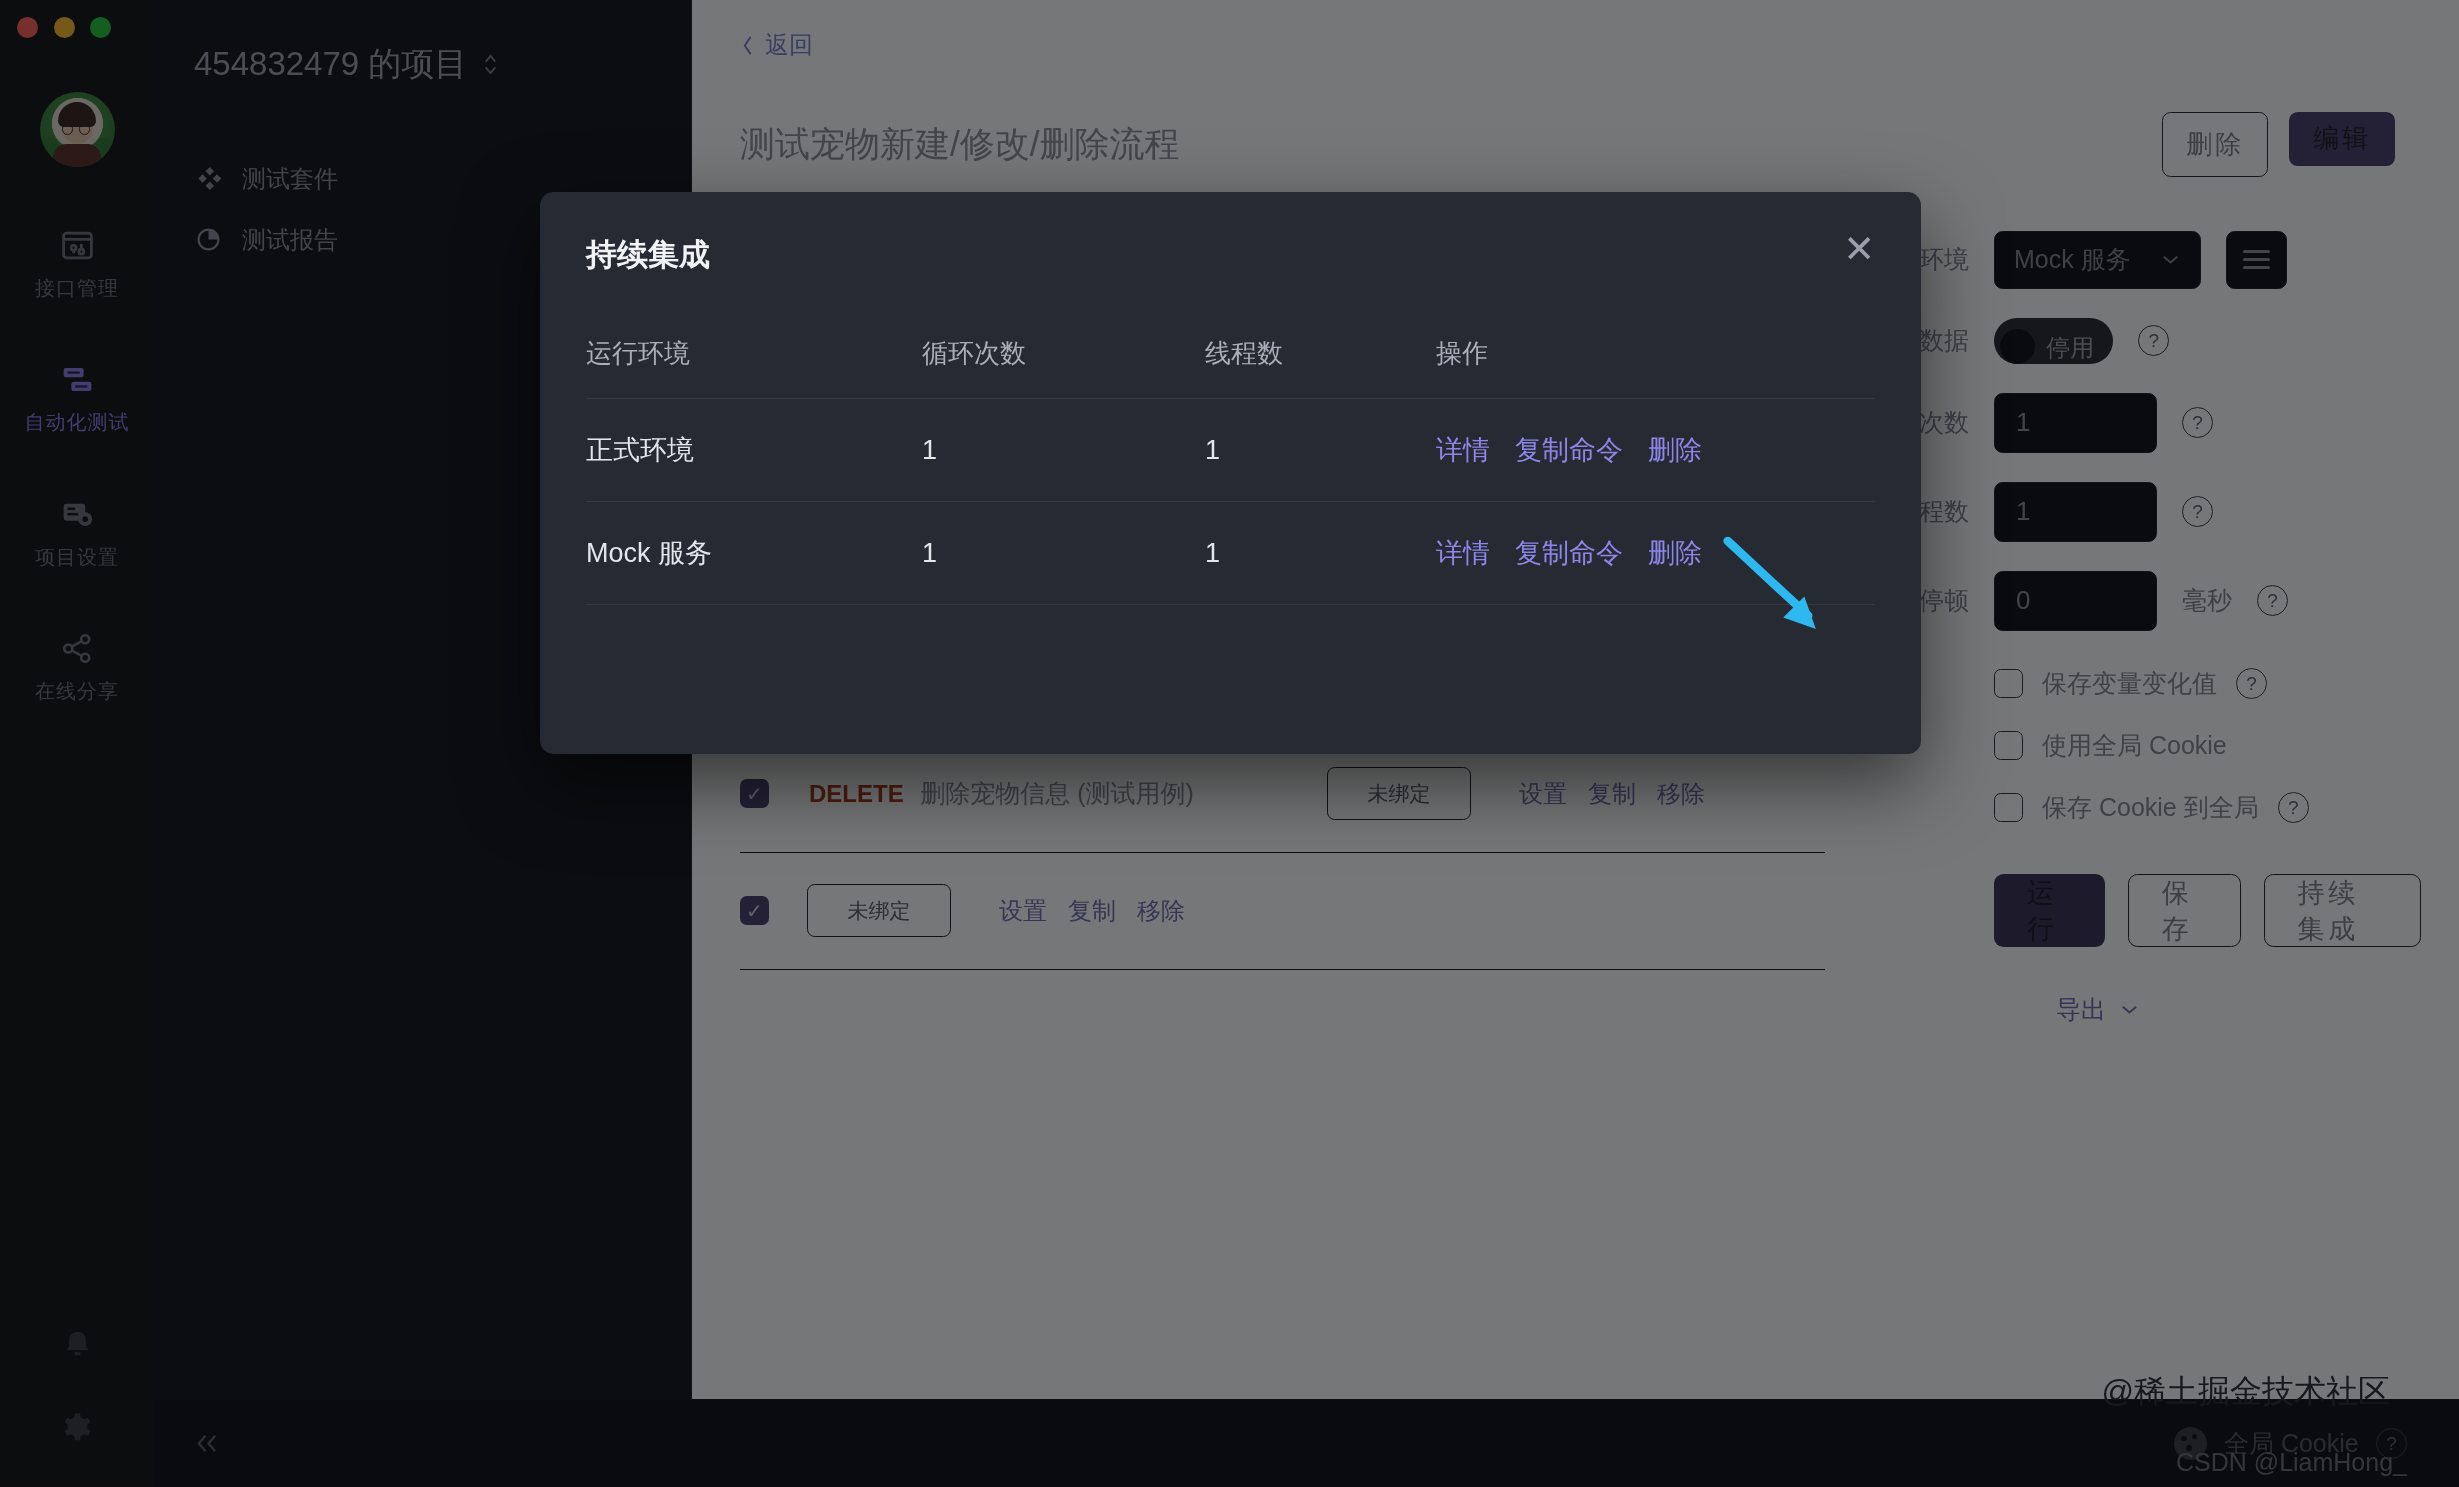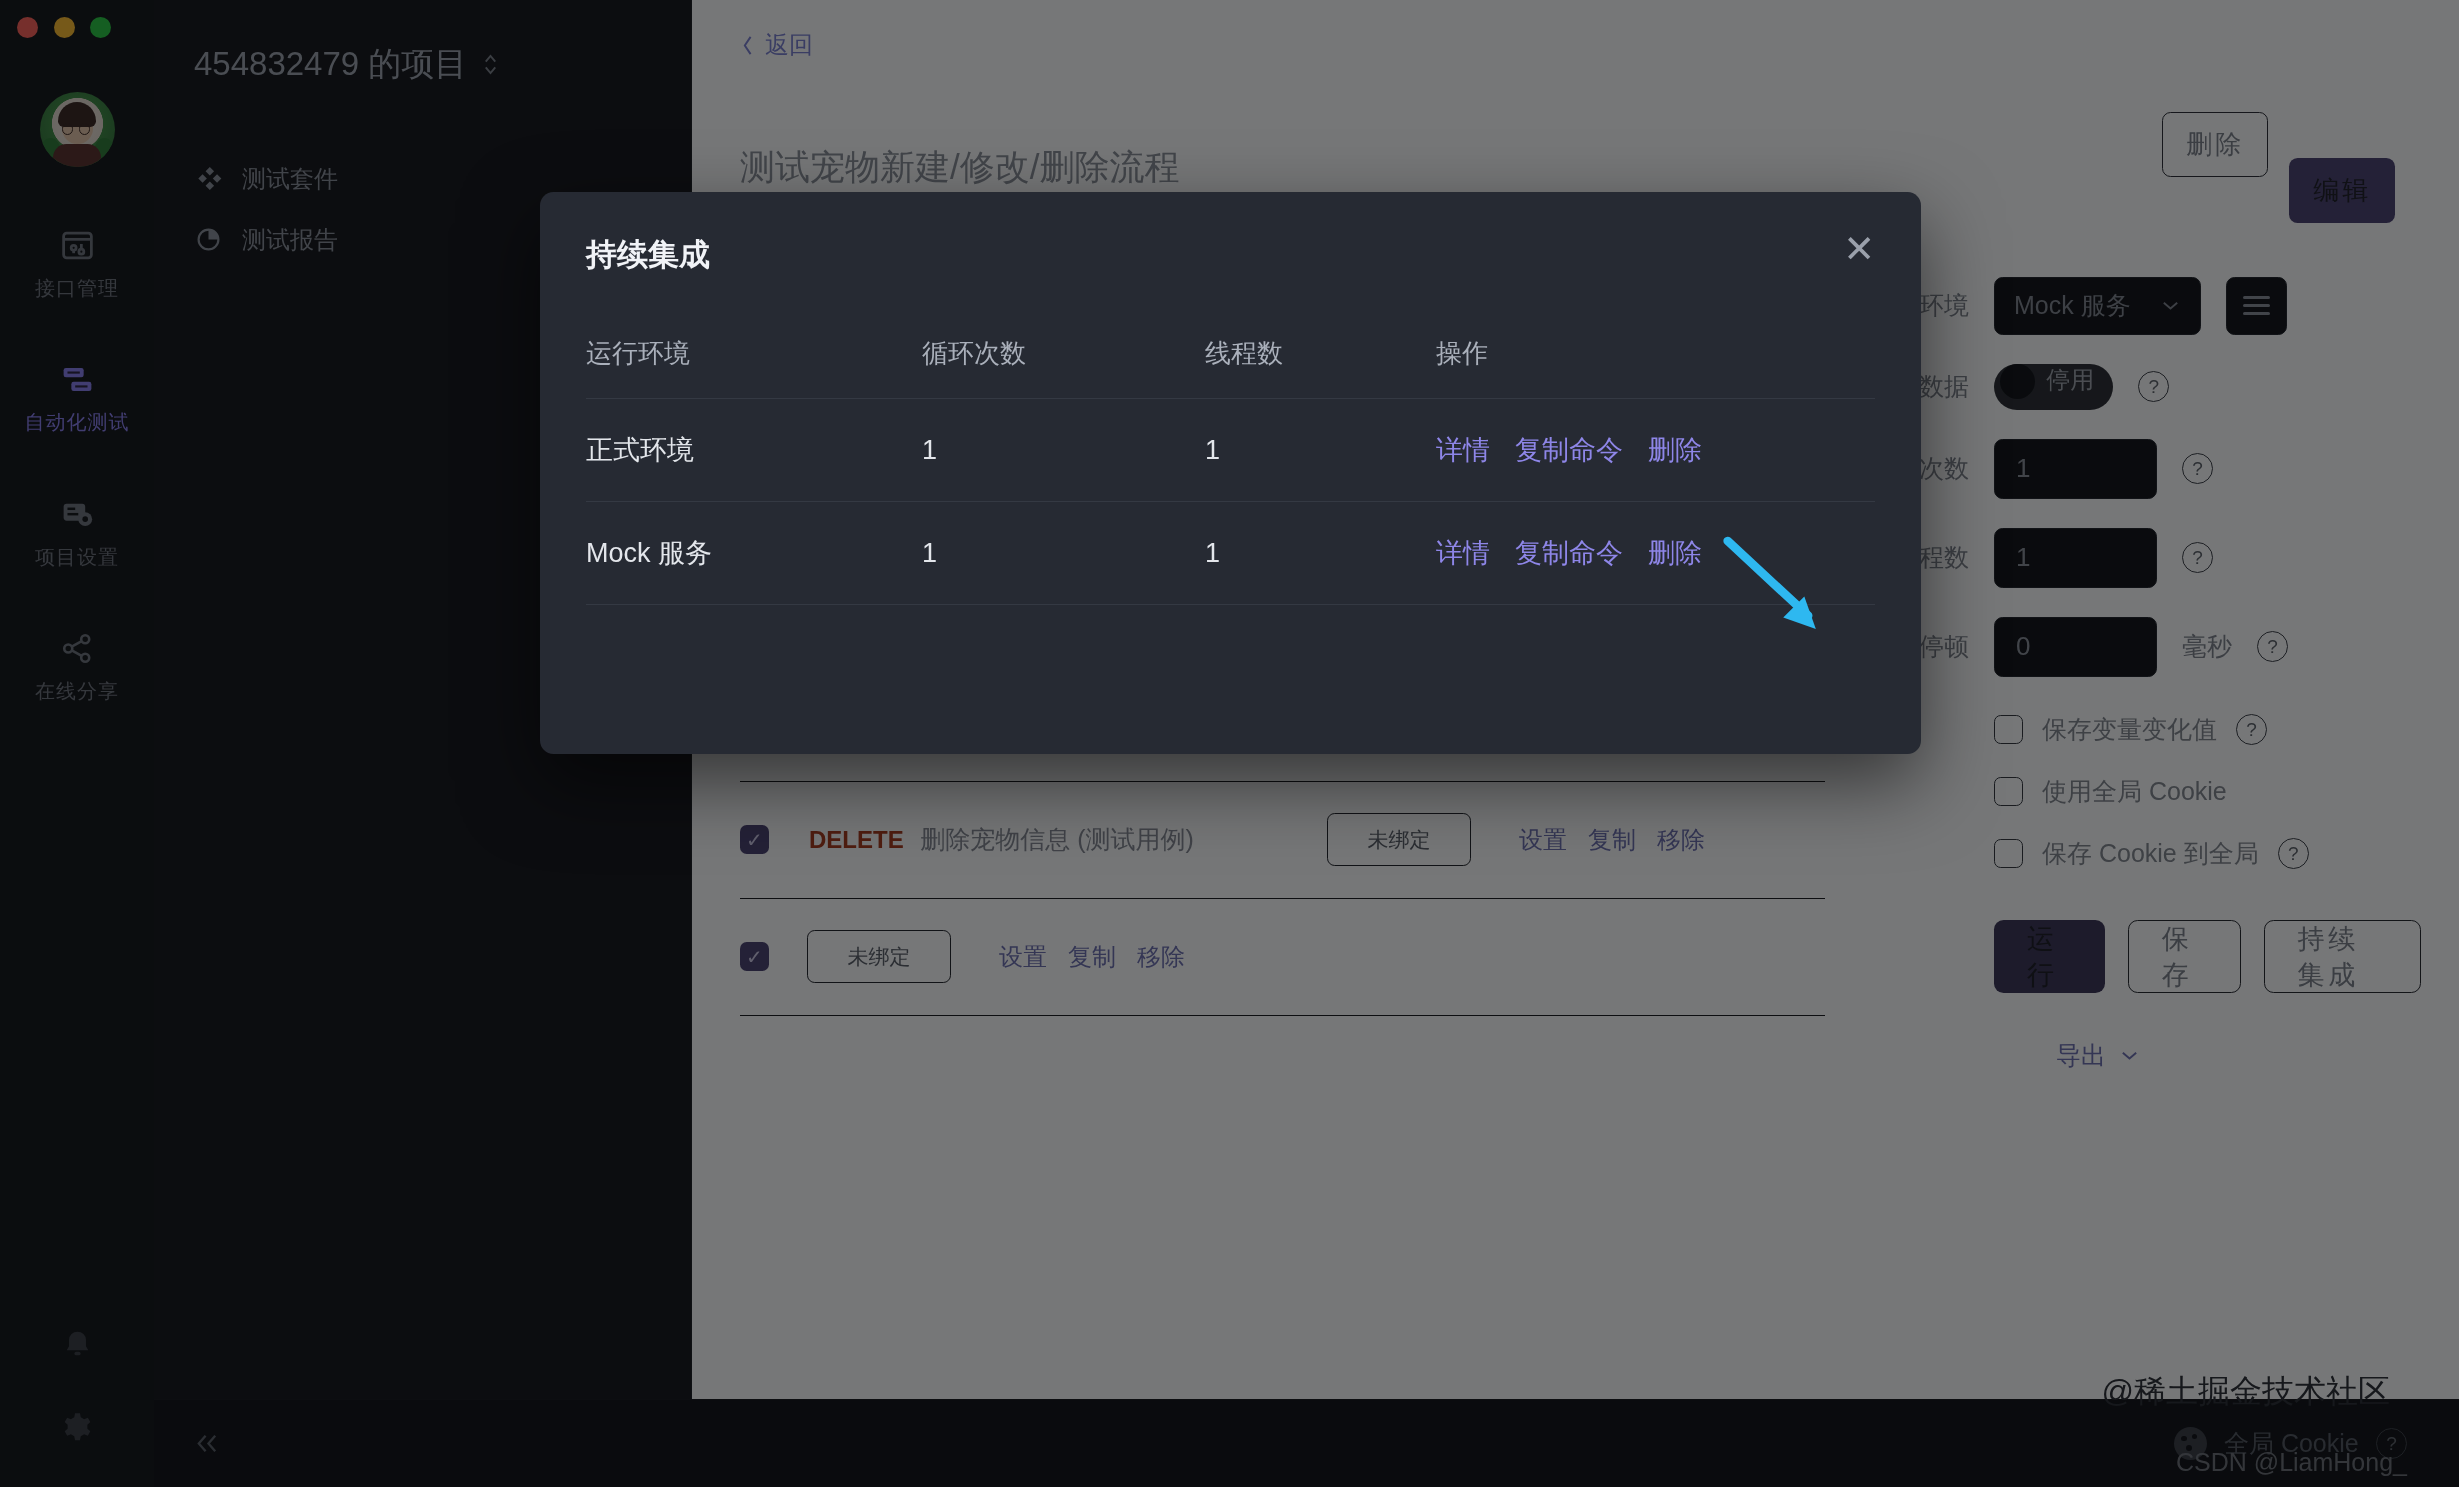--- a/index.html
+++ b/index.html
@@ -78,21 +78,21 @@
   .titlerow{ display:flex;align-items:center;justify-content:space-between; margin-top:50px; padding-right:5.8px;}
   .case-title{ font-size:35px;color:#8d9199;font-weight:400; }
   .head-btns{ display:flex; gap:21px; }
   .btn{
     border-radius:8.6px; font-size:26px; display:flex;align-items:center;justify-content:center;
     cursor:pointer; letter-spacing:2.9px;
   }
   .btn.ghost{ border:1px solid #2a2c33; color:#7d818a; background:transparent; }
   .btn.primary{ background:#4a4070; color:#1d1d24; }
   .btn-del{ width:106px;height:65px; }
-  .btn-edit{ width:106px;height:65px;margin-top:46px; }
+  .btn-edit{ width:106px;height:54px; }
 
   .body-split{ display:flex; flex:1 1 auto; min-height:0; }
   .cases{ flex:1 1 auto; padding:0 0 0 48px; min-width:0; }
   .case-row{
     display:flex; align-items:center; gap:0; padding:25px 0;
     border-bottom:1px solid #17181c; min-height:117px;
   }
   .cbx{
     width:29px;height:29px;border-radius:6.7px;background:#4a4070;flex:0 0 29px;
     display:flex;align-items:center;justify-content:center;color:#cfcae6;font-size:20px;cursor:pointer;
@@ -119,21 +119,21 @@
     display:flex;align-items:center;justify-content:space-between;padding:0 19px;
     font-size:25px;color:#82868f;cursor:pointer;
   }
   .iconbtn{
     width:61px;height:58px;border:1px solid #202228;border-radius:8.6px;background:#101115;
     display:flex;align-items:center;justify-content:center;cursor:pointer;
   }
   .bars{width:27px;height:19px;display:flex;flex-direction:column;justify-content:space-between;}
   .bars i{display:block;height:2.9px;background:#8a8e97;border-radius:1.9px;}
   .toggle{
-    height:46px;border-radius:23px;background:#2a2c31;display:flex;align-items:flex-start;
+    height:46px;border-radius:23px;background:#2a2c31;display:flex;align-items:flex-end;
     padding:0 19px 0 5.8px;gap:11.5px;cursor:pointer;
   }
   .toggle .knob{ width:35px;height:35px;border-radius:50%;background:#101115;}
   .toggle .t-lbl{ font-size:24px;color:#9fa3ac;}
   .help{
     width:31px;height:31px;border-radius:50%;border:1.4px solid #3b3e45;color:#5e6269;
     display:flex;align-items:center;justify-content:center;font-size:19px;cursor:pointer;flex:0 0 31px;
   }
   .input{
     width:163px;height:60px;border:1px solid #202228;border-radius:8.6px;background:#101115;

